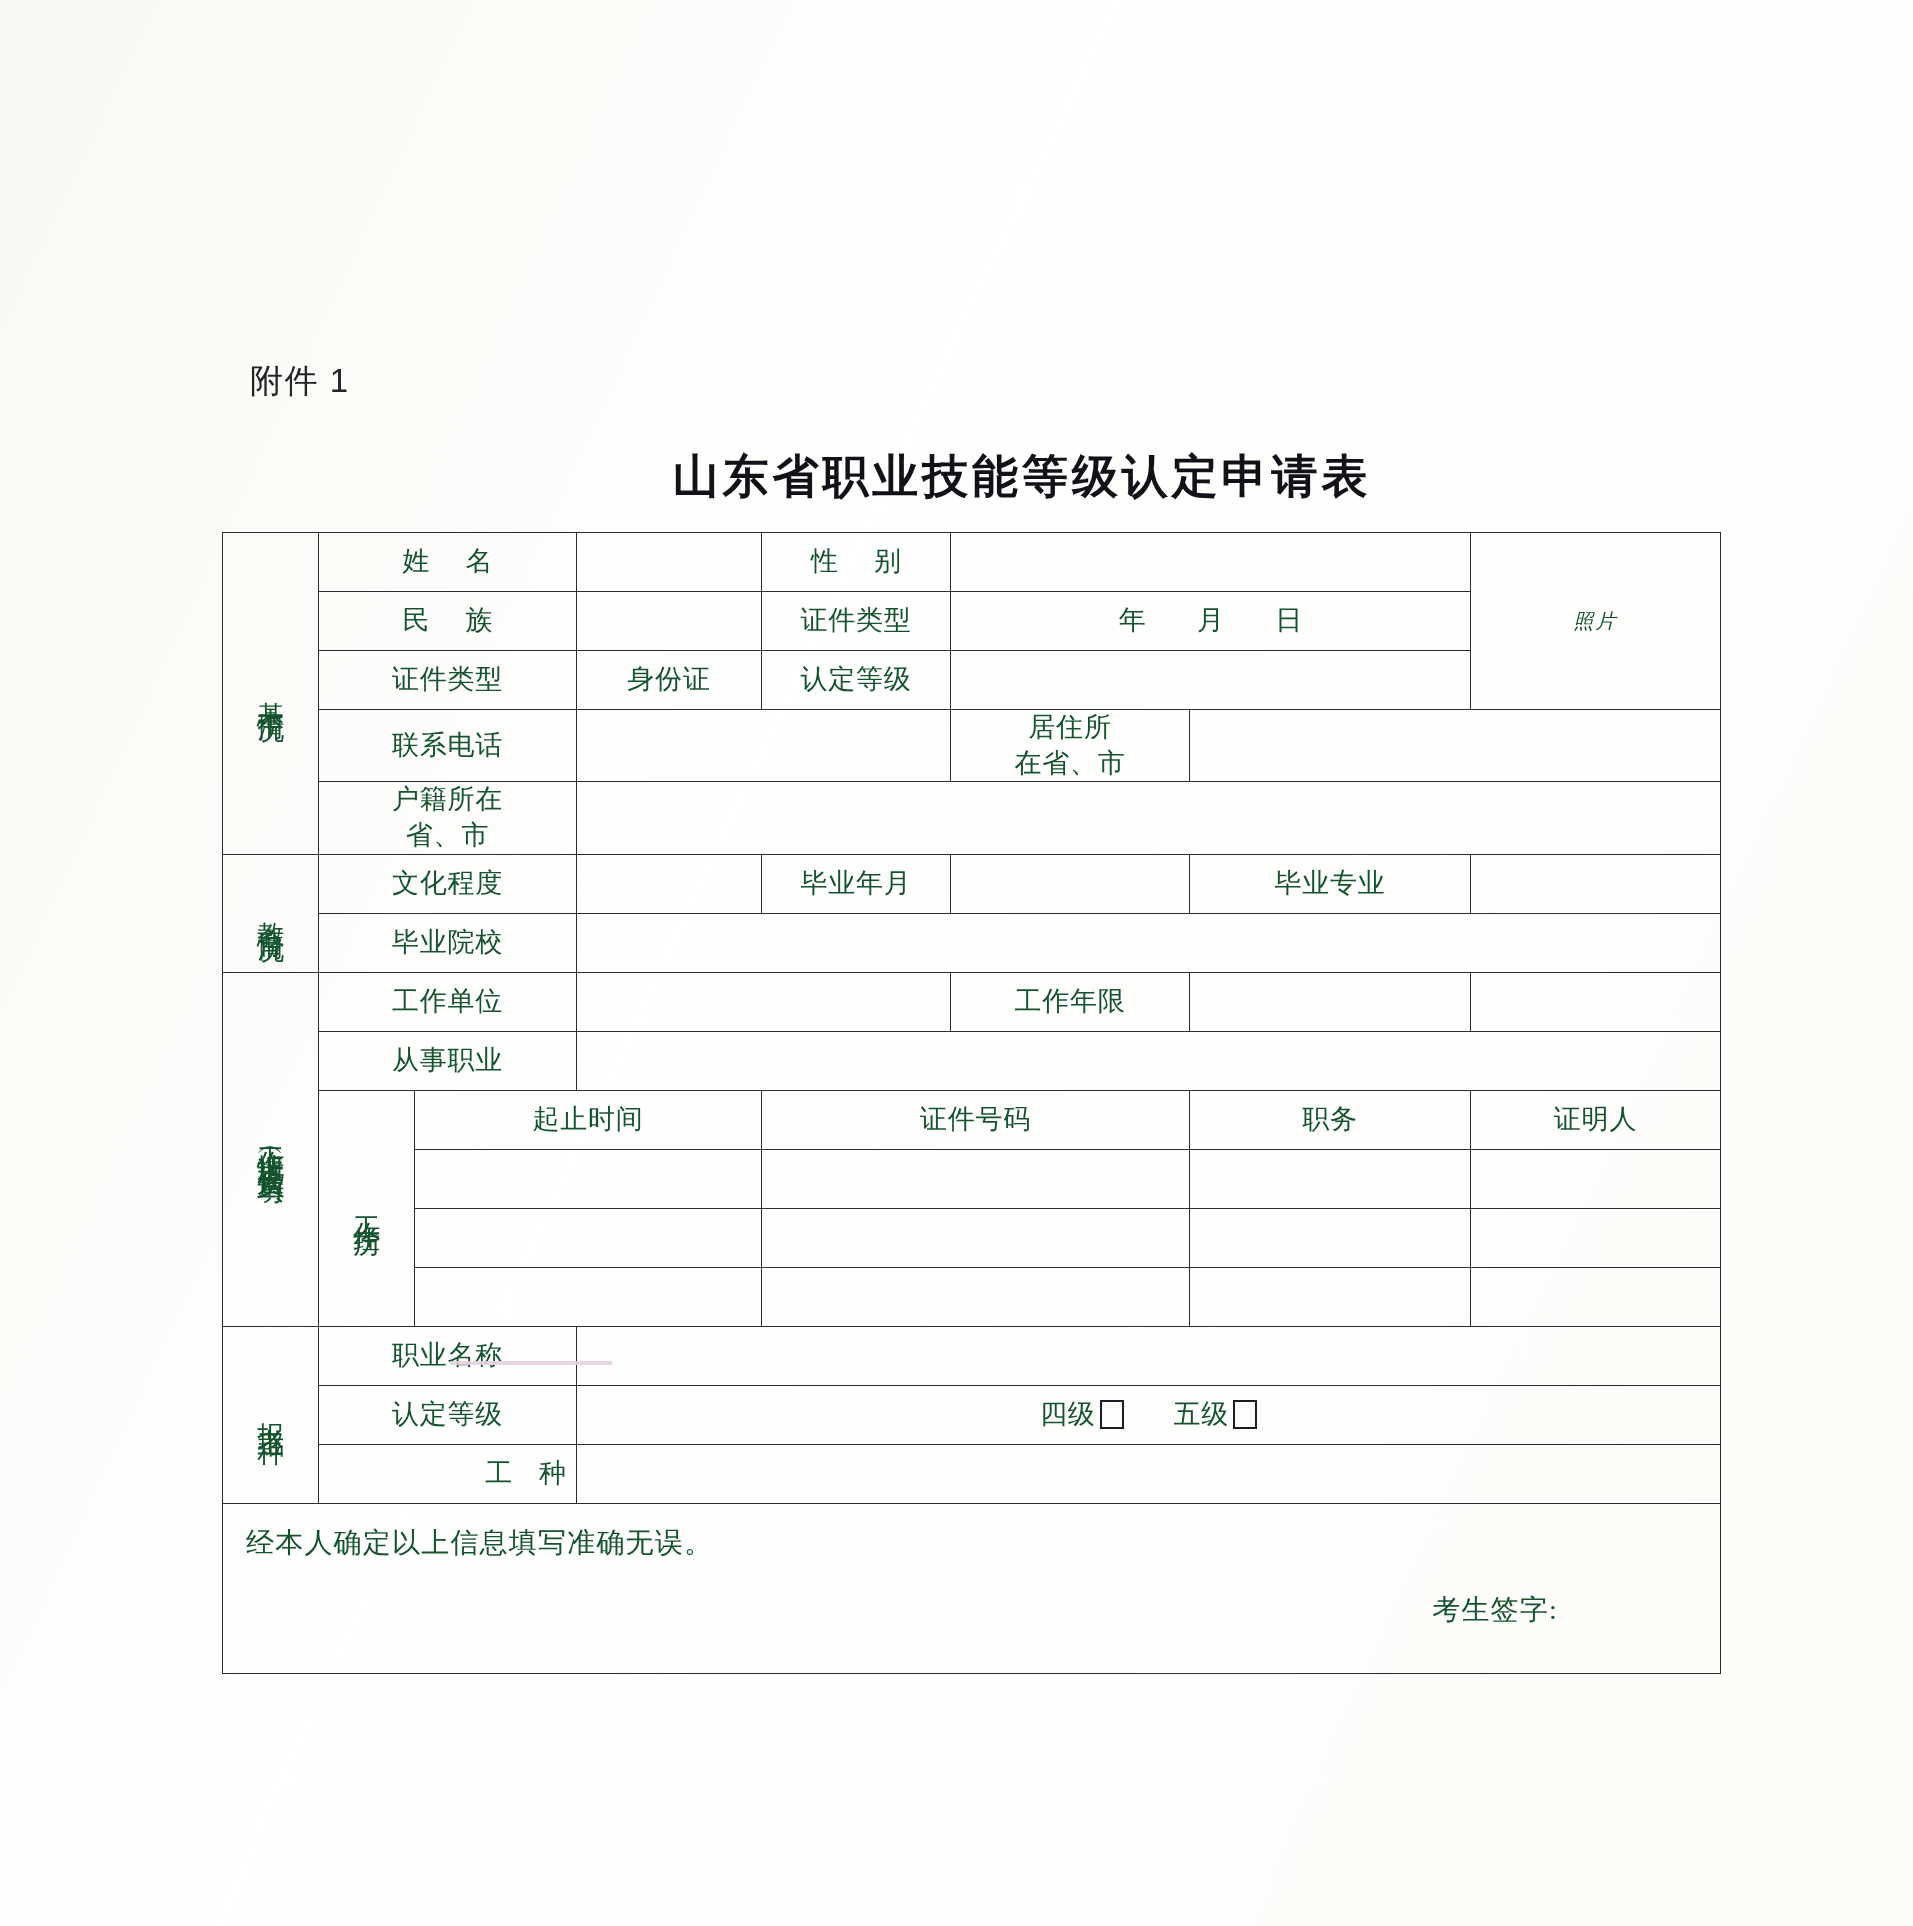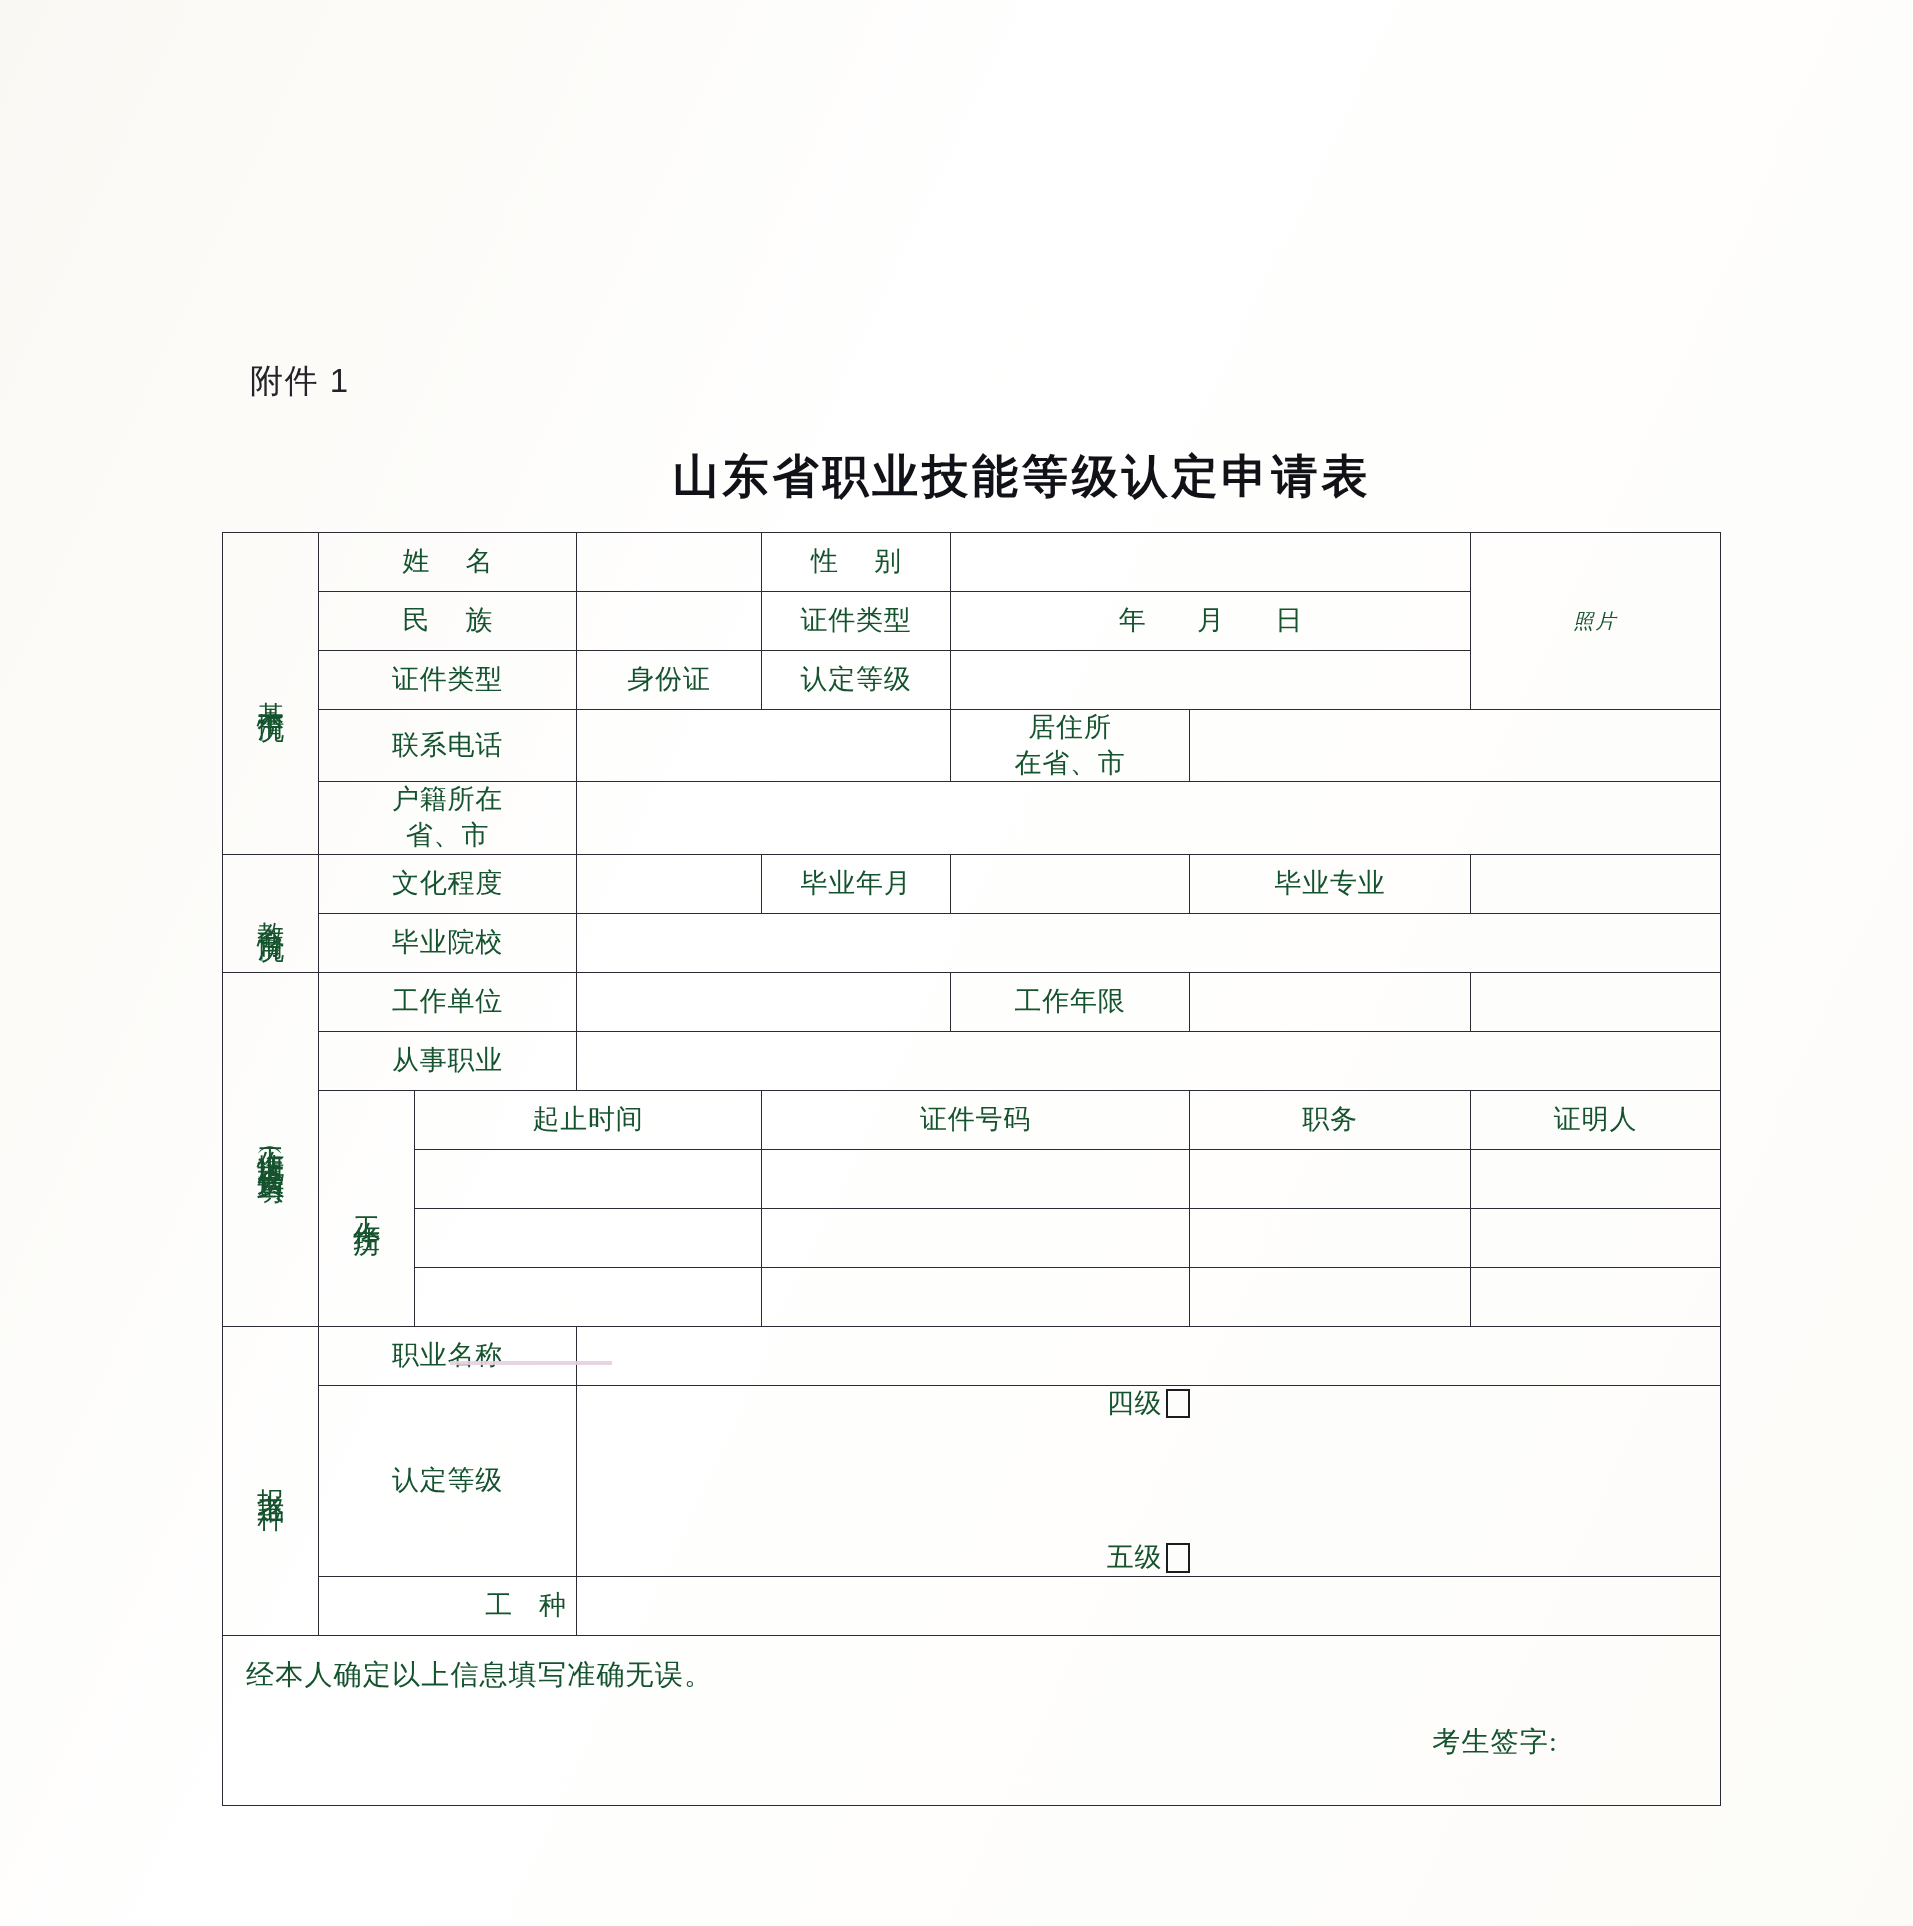--- a/index.html
+++ b/index.html
@@ -106,23 +106,22 @@
   .photo-cell {
     font-size: 20px;
     letter-spacing: 2.3px;
     font-style: italic;
   }
 
   .grade-row-inner {
     display: flex;
     justify-content: center;
     align-items: center;
-    gap: 119px;
-    white-space: nowrap;
-    flex-direction: column;
+    gap: 50px;
+    white-space: nowrap;
   }
   .grade-opt {
     display: inline-flex;
     align-items: center;
     gap: 3.9px;
     letter-spacing: 0.8px;
   }
   .checkbox {
     display: inline-block;
     width: 20px;

